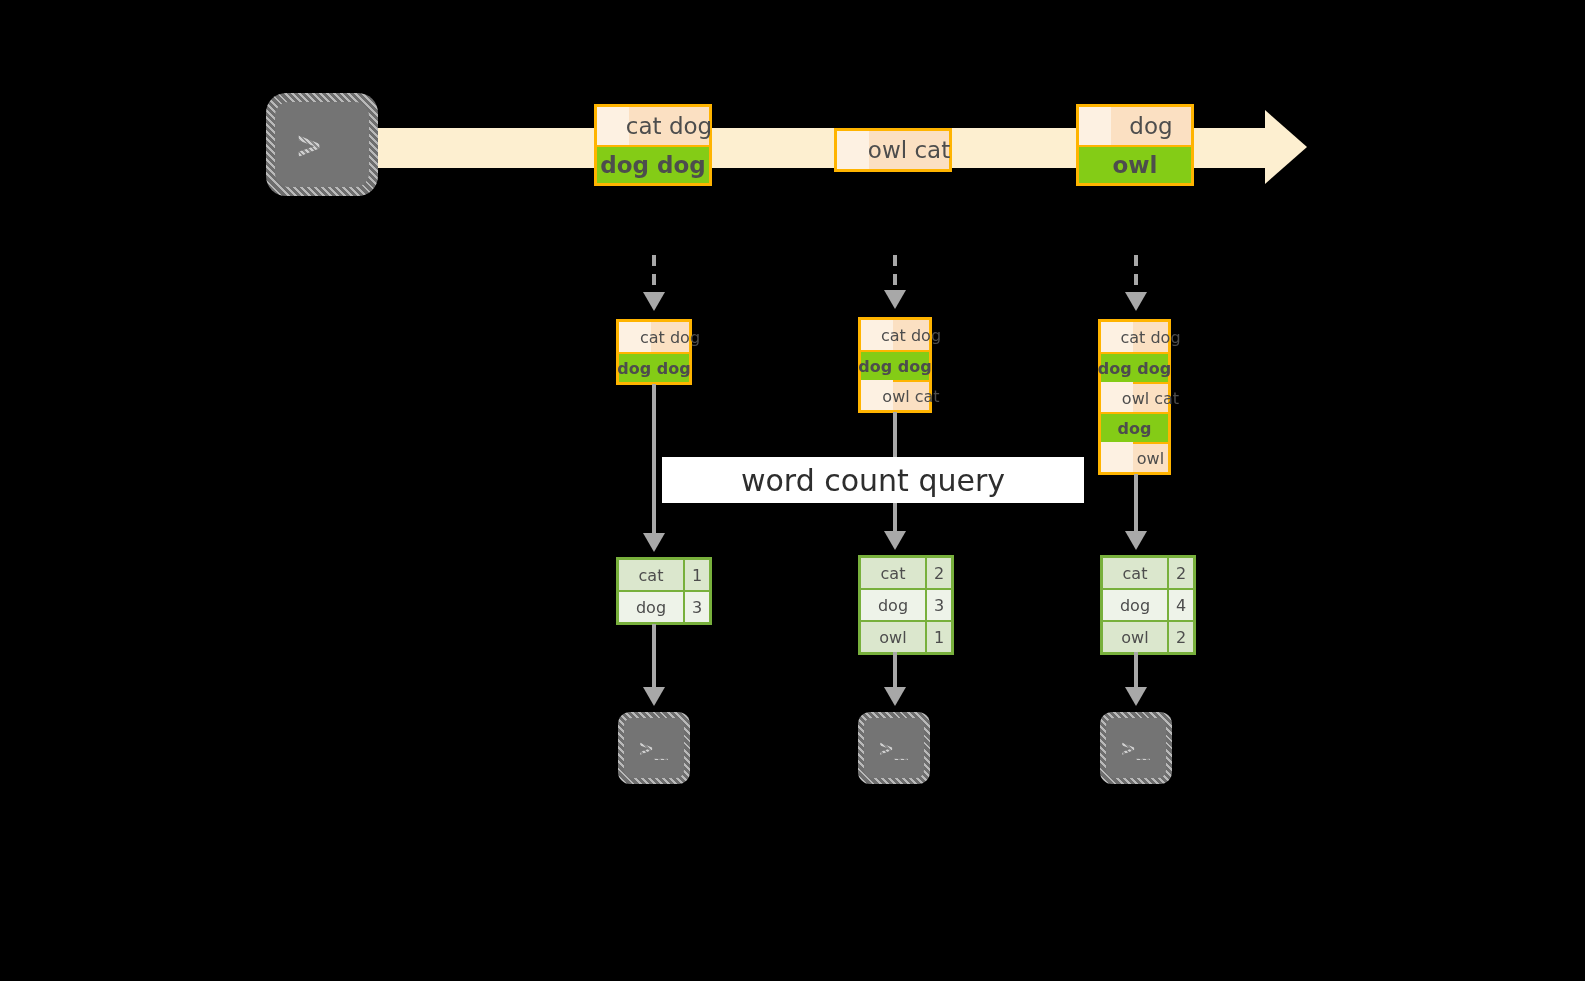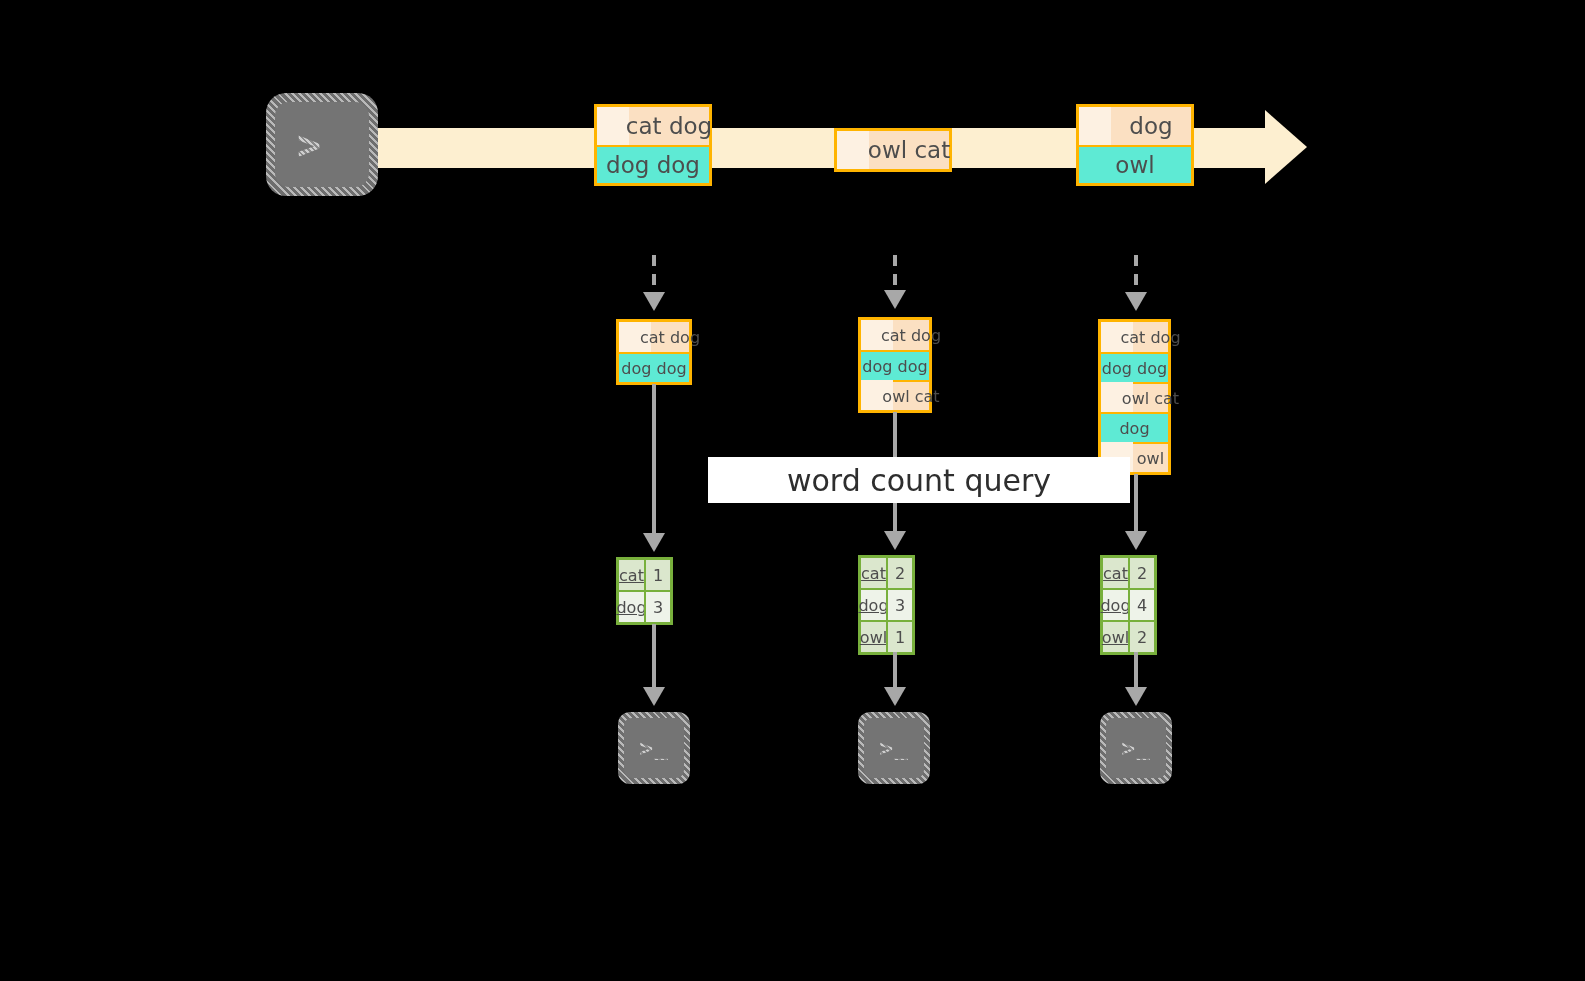--- a/index.html
+++ b/index.html
@@ -111,21 +111,21 @@
   }
   .rec-row {
     box-sizing: border-box;
     display: flex;
     align-items: center;
     justify-content: center;
     color: #4d4d4d;
     white-space: nowrap;
   }
   .rec-row.shade-a { background: #fbe0c2; margin-left: 32px; }
-  .rec-row.shade-b { background: #5eead4; }
+  .rec-row.shade-b { background: #84cc16; font-weight: bold; }
   .rec-row + .rec-row { border-top: 2px solid #ffb400; }
 
   
   #tl-rec-1, #tl-rec-2, #tl-rec-3 { }
   #tl-rec-1 { left: 594px; top: 104px; width: 118px; }
   #tl-rec-1 .rec-row { height: 38px; font-size: 23px; }
   #tl-rec-2 { left: 834px; top: 128px; width: 118px; }
   #tl-rec-2 .rec-row { height: 38px; font-size: 23px; }
   #tl-rec-3 { left: 1076px; top: 104px; width: 118px; }
   #tl-rec-3 .rec-row { height: 38px; font-size: 23px; }
@@ -153,21 +153,21 @@
   .res-row.shade-b .res-cell { background: #eef3e9; }
   .res-cell {
     box-sizing: border-box;
     height: 30px;
     display: flex;
     align-items: center;
     justify-content: center;
     font-size: 16px;
     color: #4d4d4d;
   }
-  .res-cell.key { width: 25px; text-decoration: underline; }
+  .res-cell.key { width: 64px; }
   .res-cell.val { width: 26px; border-left: 2px solid #78b03c; }
 
   #res-1 { left: 616px; top: 557px; }
   #res-2 { left: 858px; top: 555px; }
   #res-3 { left: 1100px; top: 555px; }
 
   
   .ln {
     position: absolute;
     width: 4px;
@@ -186,21 +186,21 @@
     position: absolute;
     width: 0; height: 0;
     border-left: 11px solid transparent;
     border-right: 11px solid transparent;
     border-top: 19px solid #a8a8a8;
   }
 
   
   #query-label {
     position: absolute;
-    left: 708px;
+    left: 662px;
     top: 457px;
     width: 422px;
     height: 46px;
     background: #ffffff;
     display: flex;
     align-items: center;
     justify-content: center;
     font-size: 30px;
     color: #2e2e2e;
   }

